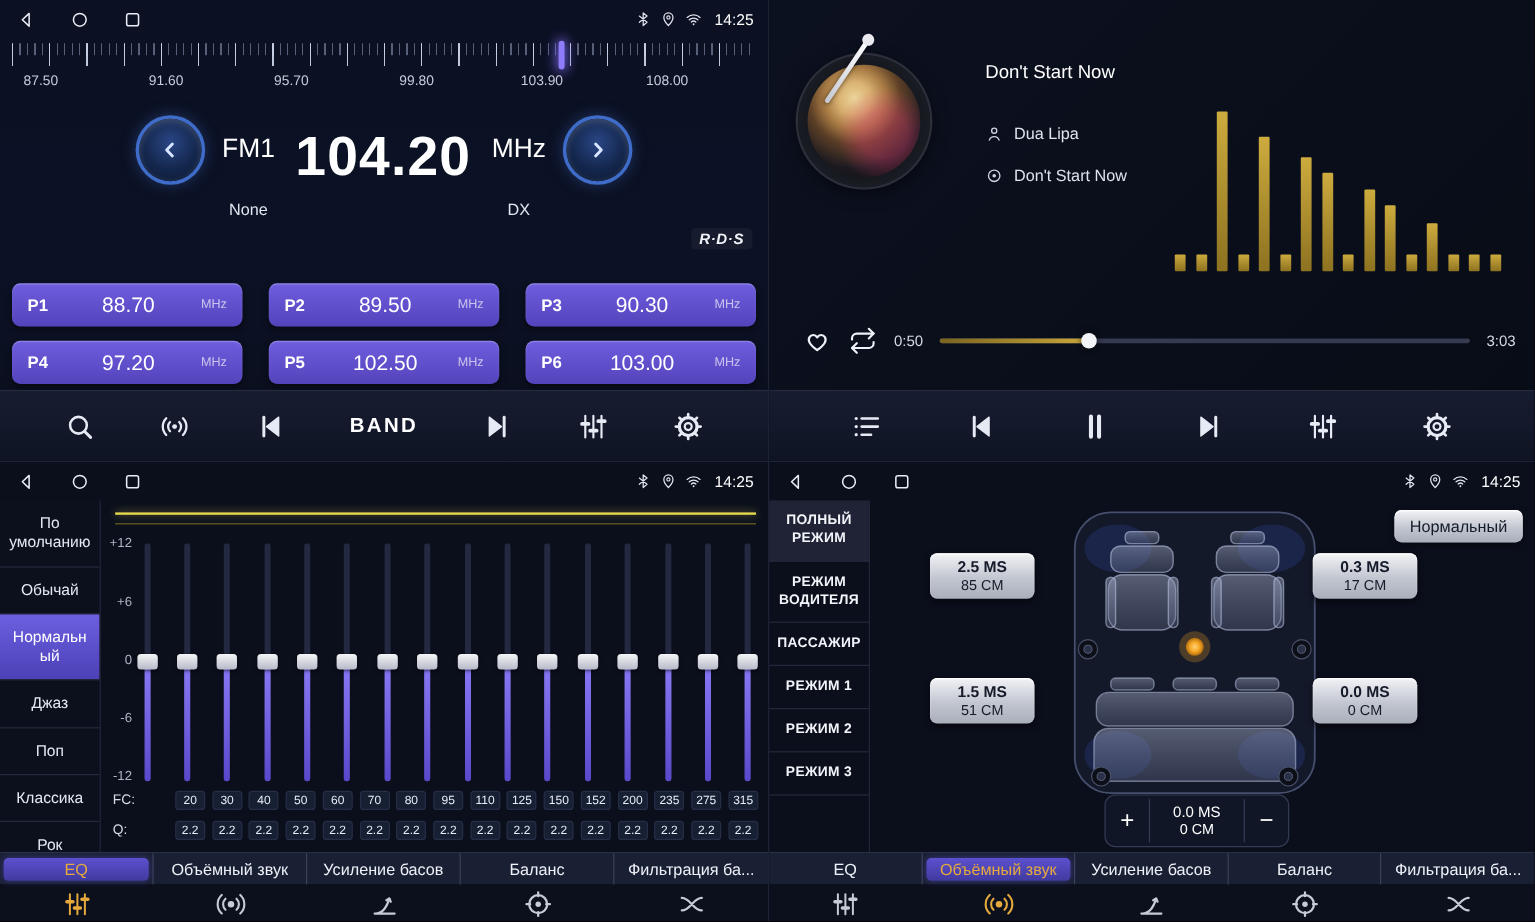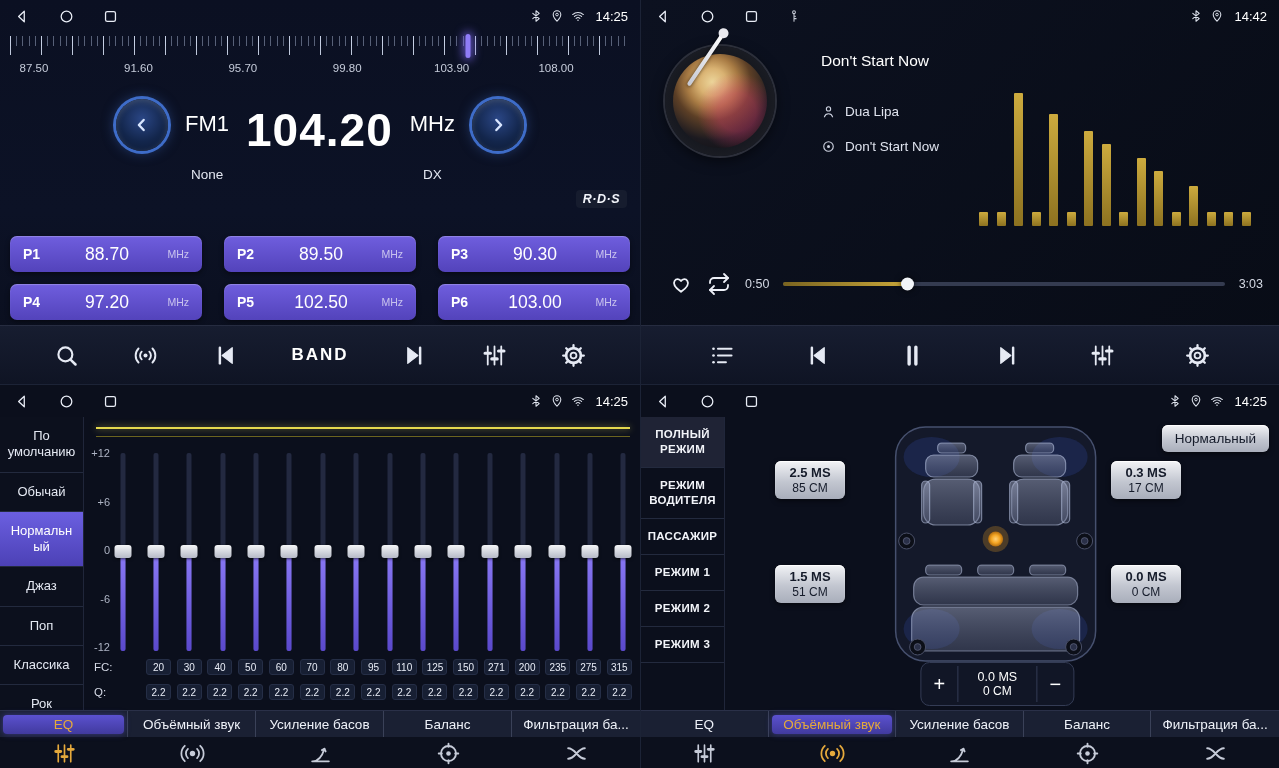--- a/index.html
+++ b/index.html
@@ -143,21 +143,21 @@
   
   .sur-body { position:absolute; top:32px; bottom:58px; left:0; right:0; display:flex; }
   .sur-menu { width:84px; border-right:1px solid #20263a; }
   .sur-item { padding:10px 5px; border-bottom:1px solid #232a3e; color:#f2f4f9; font-size:11.5px;
     font-weight:bold; text-align:center; cursor:pointer; letter-spacing:.3px; line-height:1.3; }
   .sur-item.selected { background:rgba(120,130,170,.18); }
   .sur-main { flex:1; position:relative; }
   .silver { background:linear-gradient(180deg,#f2f3f6 0%,#c2c6d0 55%,#a9aebb 100%); color:#151b2a;
     border-radius:6px; box-shadow:0 2px 5px rgba(0,0,0,.5), inset 0 1px 1px #fff; }
   .normal-btn { position:absolute; top:8px; right:10px; font-size:13.5px; padding:6px 13px; z-index:2; }
-  .delay { position:absolute; width:70px; padding:4px 2px; display:flex; flex-direction:column;
+  .delay { position:absolute; width:87px; padding:4px 2px; display:flex; flex-direction:column;
     align-items:center; gap:1px; z-index:2; }
   .delay .ms { font-size:13px; font-weight:bold; }
   .delay .cm { font-size:12px; }
   .d-fl { left:50px; top:44px; }  .d-fr { right:98px; top:44px; }
   .d-rl { left:50px; top:148px; } .d-rr { right:98px; top:148px; }
   .car { position:absolute; left:50%; top:6px; transform:translateX(-53%); width:212px; height:242px; }
   .stepper { position:absolute; left:50%; transform:translateX(-53%); bottom:4px; display:flex;
     align-items:center; background:rgba(18,24,40,.88); border:1px solid #343c55; border-radius:9px;
     overflow:hidden; z-index:3; }
   .step-btn { width:36px; height:42px; color:#fff; font-size:20px; }
@@ -403,45 +403,20 @@
       <svg class="tb-ic">
           <use href="#i-eqsliders"></use>
         </svg>
       <svg class="tb-ic">
           <use href="#i-gear"></use>
         </svg>
     </div>
   </section>
 
   <section class="panel player">
-    <div class="statusbar">
-      <div class="nav">
-        <svg class="navic">
-            <use href="#i-back"></use>
-          </svg>
-        <svg class="navic">
-            <use href="#i-circle"></use>
-          </svg>
-        <svg class="navic">
-            <use href="#i-square"></use>
-          </svg>
-        <svg class="navic" style="width:14px;height:14px;color:#c9ced9">
-            <use href="#i-usb"></use>
-          </svg>
-      </div>
-      <div class="st-right">
-        <svg class="st-ic">
-            <use href="#i-bt"></use>
-          </svg>
-        <svg class="st-ic">
-            <use href="#i-pin"></use>
-          </svg>
-        <span class="st-time">14:42</span>
-      </div>
-    </div>
 
     <div class="album">
       <div class="album-ring">
         <div class="album-img"></div>
       </div>
       <div class="tonearm"></div>
     </div>
 
     <div class="tinfo">
       <div class="t-title">Don't Start Now</div>
@@ -694,21 +669,21 @@
               <span class="chip">30</span>
               <span class="chip">40</span>
               <span class="chip">50</span>
               <span class="chip">60</span>
               <span class="chip">70</span>
               <span class="chip">80</span>
               <span class="chip">95</span>
               <span class="chip">110</span>
               <span class="chip">125</span>
               <span class="chip">150</span>
-              <span class="chip">271</span>
+              <span class="chip">152</span>
               <span class="chip">200</span>
               <span class="chip">235</span>
               <span class="chip">275</span>
               <span class="chip">315</span>
             </div>
         </div>
         <div class="vrow q">
           <span class="vlabel">Q:</span>
           <div class="vvals">
 

